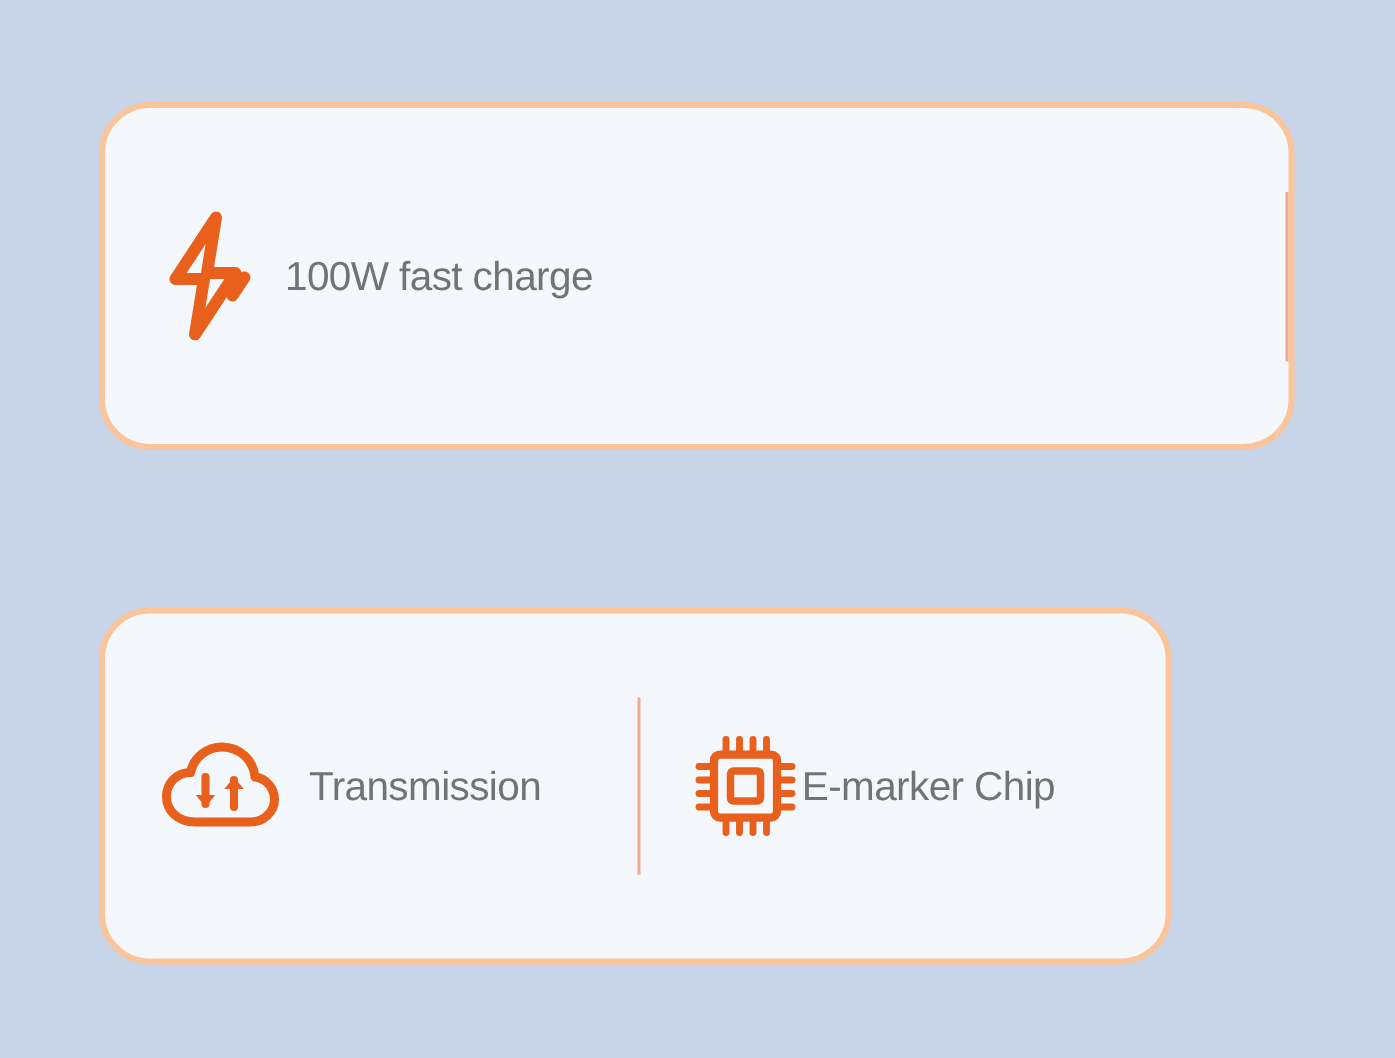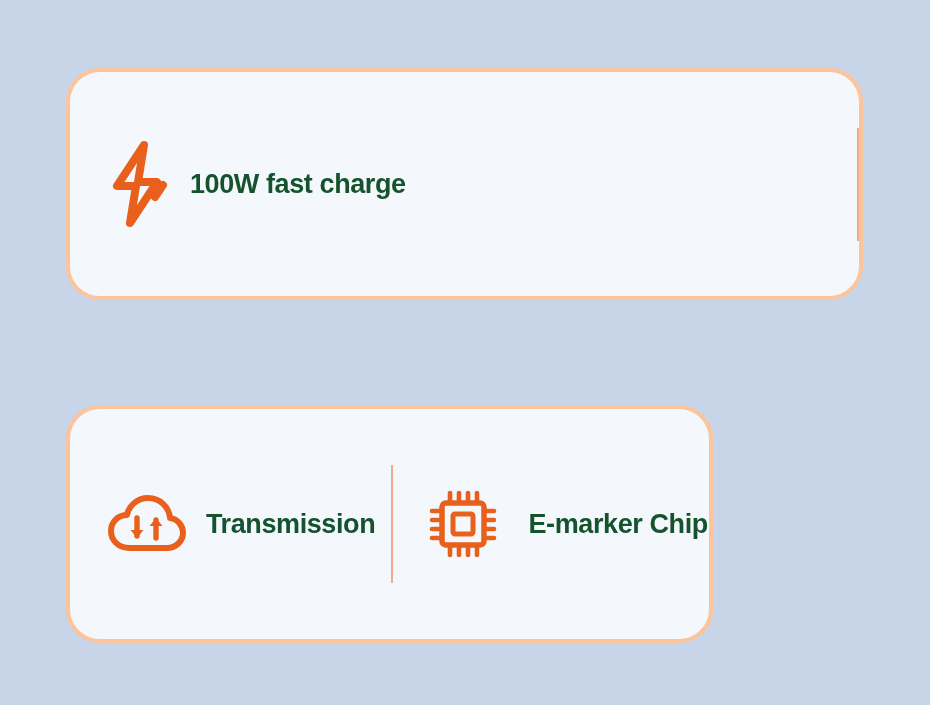--- a/index.html
+++ b/index.html
@@ -36,21 +36,21 @@
   }
 
   .feature-card.card-top {
     top: 68px;
     width: 797px;
     height: 232px;
   }
 
   .feature-card.card-bottom {
     top: 405px;
-    width: 647px;
+    width: 715px;
     height: 238px;
   }
 
   .card-half {
     flex: 1 1 50%;
     display: flex;
     flex-direction: row;
     align-items: center;
     position: relative;
     min-width: 0;
@@ -81,38 +81,38 @@
     justify-content: center;
     line-height: 0;
   }
 
   .feature-icon svg {
     display: block;
   }
 
   .feature-label {
     font-size: 27px;
-    font-weight: bold;
-    color: #14532d;
+    font-weight: normal;
+    color: #737373;
     letter-spacing: -0.4px;
     white-space: nowrap;
   }
 
   
   .icon-bolt      { margin-left: 6px; }
   .icon-bolt + .feature-label { margin-left: 20px; }
 
   .icon-eye       { margin-left: 2px; }
   .icon-eye + .feature-label { margin-left: 20px; }
 
   .icon-cloud     { margin-left: 4px; }
   .icon-cloud + .feature-label { margin-left: 18px; }
 
   .icon-chip      { margin-left: 8px; }
-  .icon-chip + .feature-label { margin-left: 32px; }
+  .icon-chip + .feature-label { margin-left: 4px; }
 </style>
 </head>
 <body>
 
 <div class="feature-board">
 
   <div class="feature-card card-top">
 
     <div class="card-half half-left">
       <span class="feature-icon icon-bolt">

